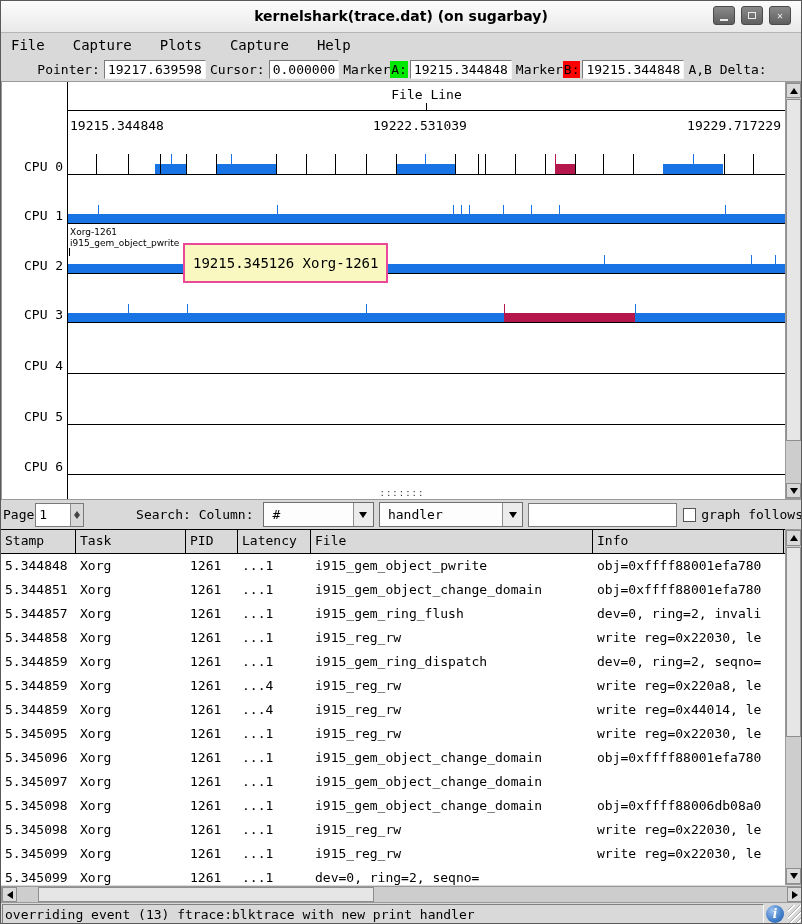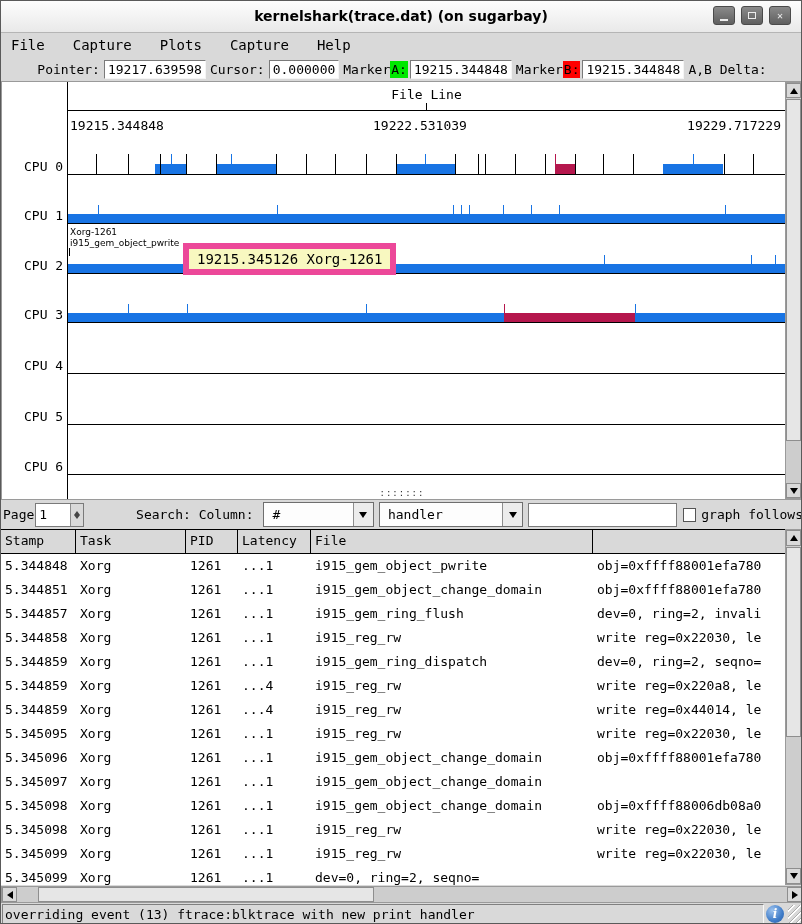--- a/index.html
+++ b/index.html
@@ -41,21 +41,21 @@
   #plot { position:absolute; left:65px; top:0; width:718px; height:417px; background:#fff;
     border-left:1px solid #000; overflow:hidden; }
   .axis-title { position:absolute; top:5px; left:0; width:100%; text-align:center; }
   .axis-line { position:absolute; top:28px; left:0; width:100%; height:1px; background:#000; }
   .axis-ctick { position:absolute; top:21px; width:1px; height:7px; background:#000; }
   .ts { position:absolute; top:36px; }
   .hline { position:absolute; left:0; width:100%; height:1px; background:#000; }
   .tick { position:absolute; width:1px; }
   .gbar { position:absolute; }
   .anno { position:absolute; font-family:"DejaVu Sans", sans-serif; font-size:9px; line-height:11px; }
-  .tooltip { position:absolute; background:#f8f8c0; border:6px solid #ec4899; padding:2px 8px;
+  .tooltip { position:absolute; background:#f8f8c0; border:2px solid #ec4899; padding:10px 8px;
     font-size:14px; white-space:nowrap; z-index:5; }
   .splitter { position:absolute; bottom:0; left:0; width:100%; text-align:center; font-size:9px;
     letter-spacing:1px; color:#333; height:9px; line-height:7px; overflow:hidden; }
 
   
   .sb-v { position:absolute; width:17px; background:#cdcdcd; border:1px solid #9a9a9a; }
   .sb-h { position:absolute; height:17px; background:#cdcdcd; border:1px solid #9a9a9a; }
   .sb-btn { position:absolute; background:#d9d9d9; border:1px solid #8e8e8e; display:flex;
     align-items:center; justify-content:center; }
   .sb-thumb { position:absolute; background:#e6e6e6; border:1px solid #8e8e8e; }
@@ -266,20 +266,21 @@
     <div class="checkbox"></div>
     <span>graph follows</span>
   </div>
 
   <div class="thead" id="thead">
       <div class="th" style="width: 75px;">Stamp</div>
       <div class="th" style="width: 110px;">Task</div>
       <div class="th" style="width: 52px;">PID</div>
       <div class="th" style="width: 73px;">Latency</div>
       <div class="th" style="width: 282px;">File</div>
+      <div class="th" style="width: 191px;">Info</div>
     </div>
 
   <div class="tbody" id="tbody">
       <div class="tr">
         <div class="td" style="width: 75px;">5.344848</div>
         <div class="td" style="width: 110px;">Xorg</div>
         <div class="td" style="width: 52px;">1261</div>
         <div class="td" style="width: 73px;">...1</div>
         <div class="td" style="width: 282px;">i915_gem_object_pwrite</div>
         <div class="td" style="width: 191px;">obj=0xffff88001efa780</div>

